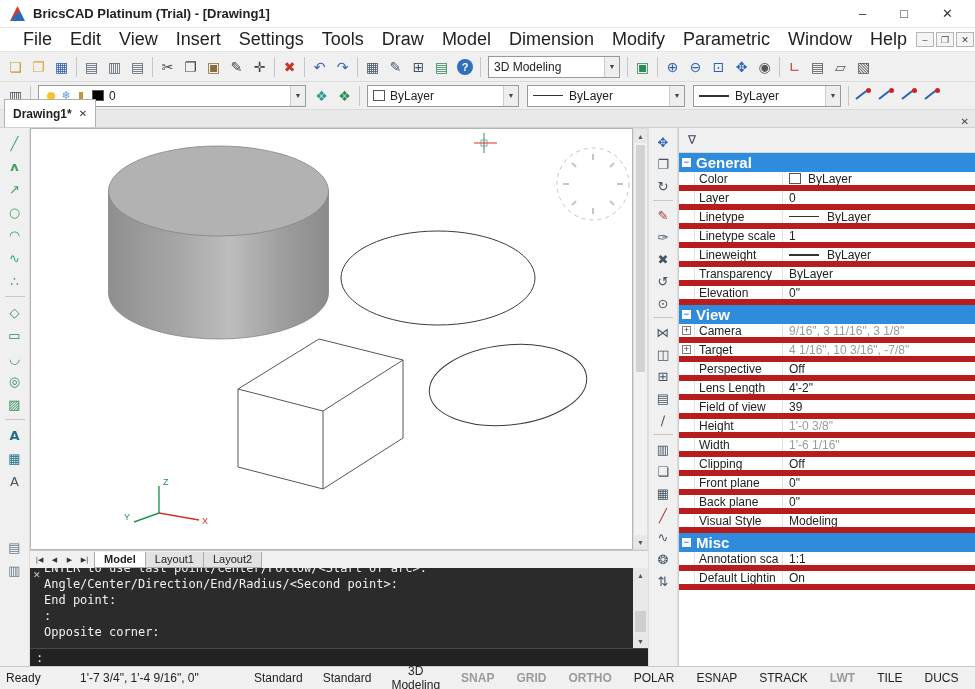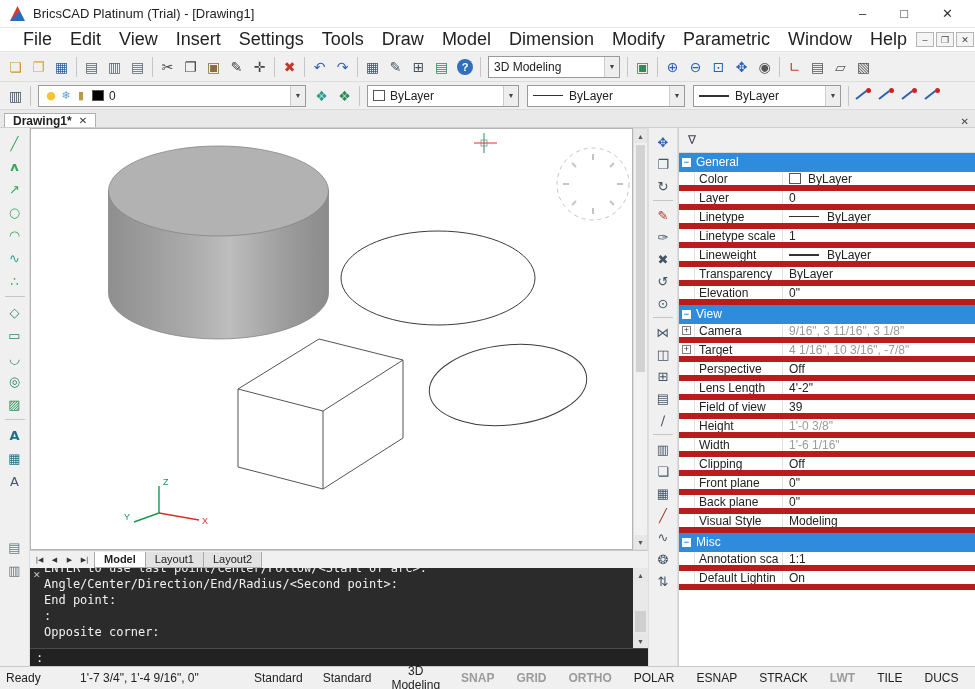--- a/index.html
+++ b/index.html
@@ -8,21 +8,21 @@
     width:975px; height:689px; position:relative; overflow:hidden;
     font-family:"Liberation Sans", sans-serif; font-size:12px; color:#222;
     background:#f0f0f0;
   }
   
   .titlebar { position:absolute; top:0; left:0; right:0; height:28px; background:#fff;
     display:flex; align-items:center; padding:0 10px; border-bottom:1px solid #e6e6e6; }
   .app-icon { width:15px; height:15px; margin-right:8px;
     background:linear-gradient(135deg,#d03b2f 0%,#d03b2f 48%,#2a6bc0 52%,#2a6bc0 100%);
     clip-path:polygon(50% 0,100% 100%,0 100%); }
-  .title-text { font-size:13px; }
+  .title-text { font-size:13px;font-weight:bold; }
   .win-controls { margin-left:auto; display:flex; gap:34px; padding-right:12px; font-size:13px; color:#333; }
   .win-controls span { cursor:default; }
   
   .menubar { position:absolute; top:28px; left:0; right:0; height:24px; background:#fff;
     display:flex; align-items:center; padding-left:8px; border-bottom:1px solid #e6e6e6; }
   .mdi-icon { width:13px; height:13px; margin-right:6px;
     background:linear-gradient(135deg,#d03b2f 0%,#d03b2f 48%,#2a6bc0 52%,#2a6bc0 100%);
     clip-path:polygon(50% 0,100% 100%,0 100%); }
   .menu-item { padding:3px 9px; font-size:18px; }
   .mdi-controls { margin-left:auto; display:flex; gap:2px; padding-right:6px; }
@@ -55,21 +55,21 @@
   .mini-icons { display:flex; align-items:center; gap:1px; margin-right:4px; }
   .mini-icons .tb-btn { width:14px; height:18px; font-size:11px; }
   .dotline { position:relative; }
   .dotline::before { content:""; position:absolute; left:4px; top:14px; width:13px; height:2px;
     background:#2b62b5; transform:rotate(-38deg); transform-origin:left center; }
   .dotline::after { content:""; position:absolute; right:4px; top:4px; width:5px; height:5px;
     border-radius:50%; background:#cc2222; }
   
   .tabbar { position:absolute; top:110px; left:0; right:0; height:18px; background:#e9e9e9;
     border-bottom:1px solid #cfcfcf; display:flex; align-items:flex-end; padding-left:4px; }
-  .doc-tab { background:#fff; border:1px solid #b0b0b0; border-bottom:none; height:14px;
+  .doc-tab { background:#fff; border:1px solid #b0b0b0; border-bottom:none; height:28px;
     display:flex; align-items:center; gap:7px; padding:0 8px; font-weight:bold; font-size:12px; }
   .doc-tab .tab-close { font-weight:normal; font-size:10px; color:#333; }
   .panel-close { margin-left:auto; padding-right:6px; font-size:10px; color:#444; }
   
   .left-toolbar { position:absolute; top:128px; bottom:23px; left:0; width:30px; background:#f0f0f0;
     border-right:1px solid #ddd; display:flex; flex-direction:column; align-items:center; padding-top:4px; gap:1px; }
   .left-toolbar .tb-btn, .mid-toolbar .tb-btn { height:22px; font-size:13px; }
   .vsep { width:20px; height:1px; background:#c6c6c6; margin:3px 0; }
   .gap { height:42px; }
   .canvas-wrap { position:absolute; left:30px; top:128px; width:603px; height:422px; background:#fff;
@@ -92,21 +92,21 @@
     align-items:center; padding-top:3px; gap:0; }
   
   .props { position:absolute; left:678px; top:128px; right:0; bottom:23px; background:#fff; border-left:1px solid #cfcfcf; }
   .props-head { height:24px; display:flex; align-items:center; gap:4px; background:#f0f0f0; padding:2px 4px; }
   .props-head .combo { flex:1; margin:0; }
   .filter-btn { width:18px; height:18px; display:flex; align-items:center; justify-content:center;
     font-family:"DejaVu Sans",sans-serif; color:#445; font-size:12px; }
   .props-grid { border-top:1px solid #d8d8d8; }
   .row { display:flex; height:19px; border-bottom:6px solid #b91c1c; align-items:center; font-size:12px; }
   .group-row { background:#2f8bdb; color:#fff; border-bottom:1px solid #2f8bdb; gap:5px; padding-left:3px; }
-  .group-row .group-label { font-weight:normal; font-size:12px; }
+  .group-row .group-label { font-weight:bold; font-size:15px; }
   .expander { width:9px; height:9px; background:#fff; border:1px solid #7f7f7f; color:#333;
     font-size:9px; line-height:7px; text-align:center; display:inline-block; }
   .group-row .expander { border-color:#fff; color:#2f8bdb; font-weight:bold; }
   .cell-margin { width:16px; height:100%; border-right:1px solid #e2e2e2; display:flex; align-items:center; justify-content:center; }
   .cell-label { width:88px; height:100%; padding-left:4px; border-right:1px solid #e2e2e2;
     display:flex; align-items:center; white-space:nowrap; overflow:hidden; }
   .cell-value { flex:1; height:100%; padding-left:6px; display:flex; align-items:center; gap:2px;
     white-space:nowrap; overflow:hidden; }
   .muted { color:#9a9a9a; }
   

